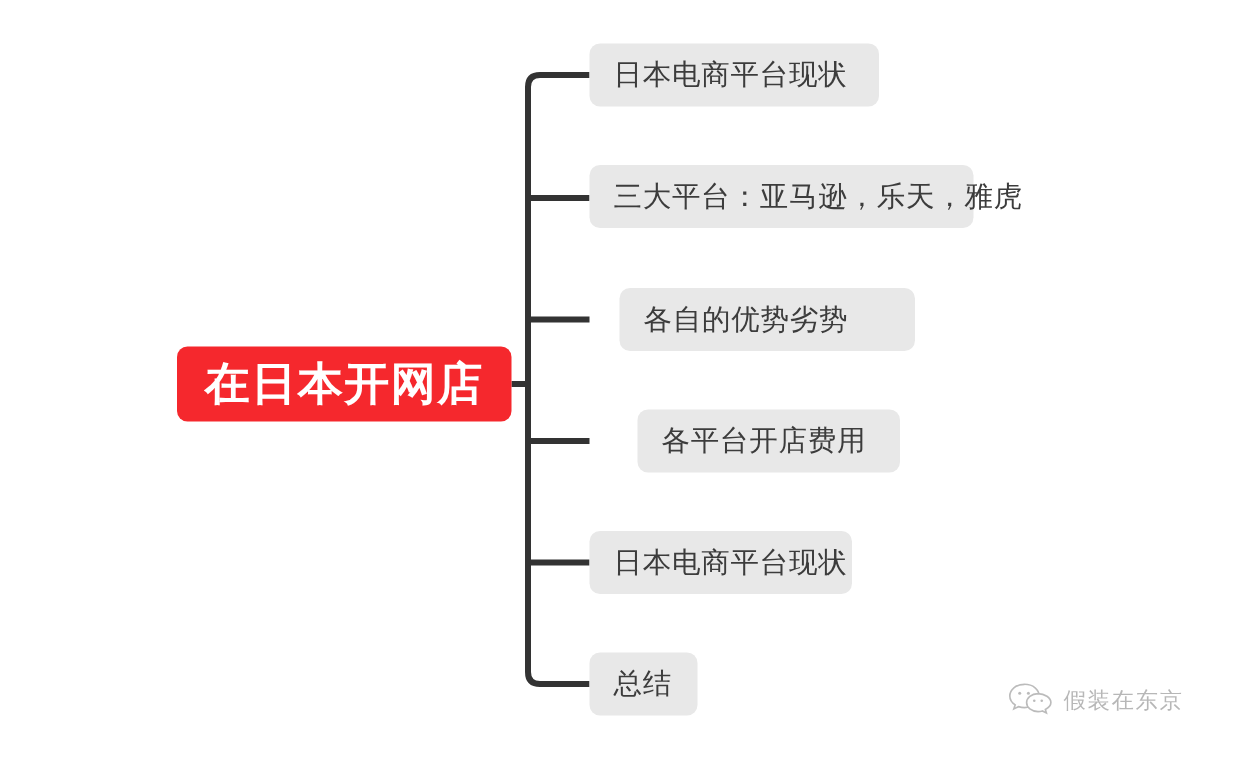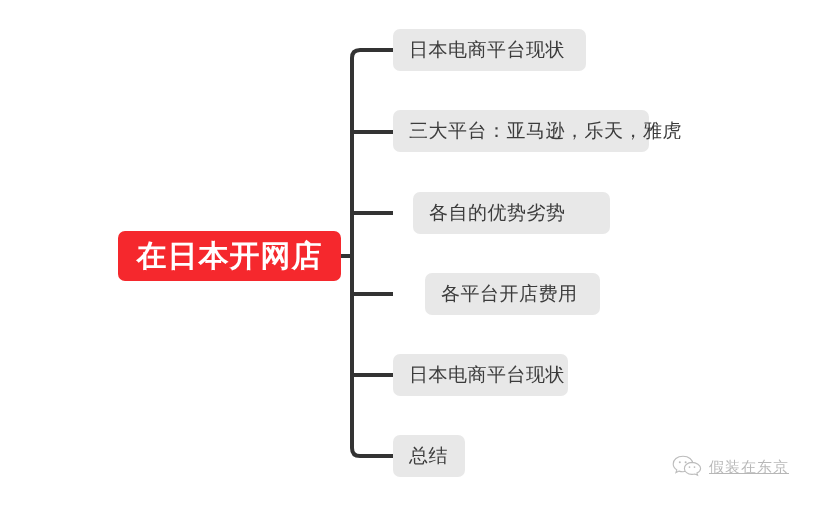--- a/index.html
+++ b/index.html
@@ -74,21 +74,20 @@
     display: flex;
     align-items: center;
     gap: 7px;
     opacity: 0.42;
   }
   #watermark .wm-text {
     color: #555555;
     font-size: 15px;
     letter-spacing: 1px;
     white-space: nowrap;
-    text-decoration: underline;
   }
   .wechat-icon {
     display: block;
   }
 </style>
 </head>
 <body>
 
 <div id="mindmap-canvas">
 

